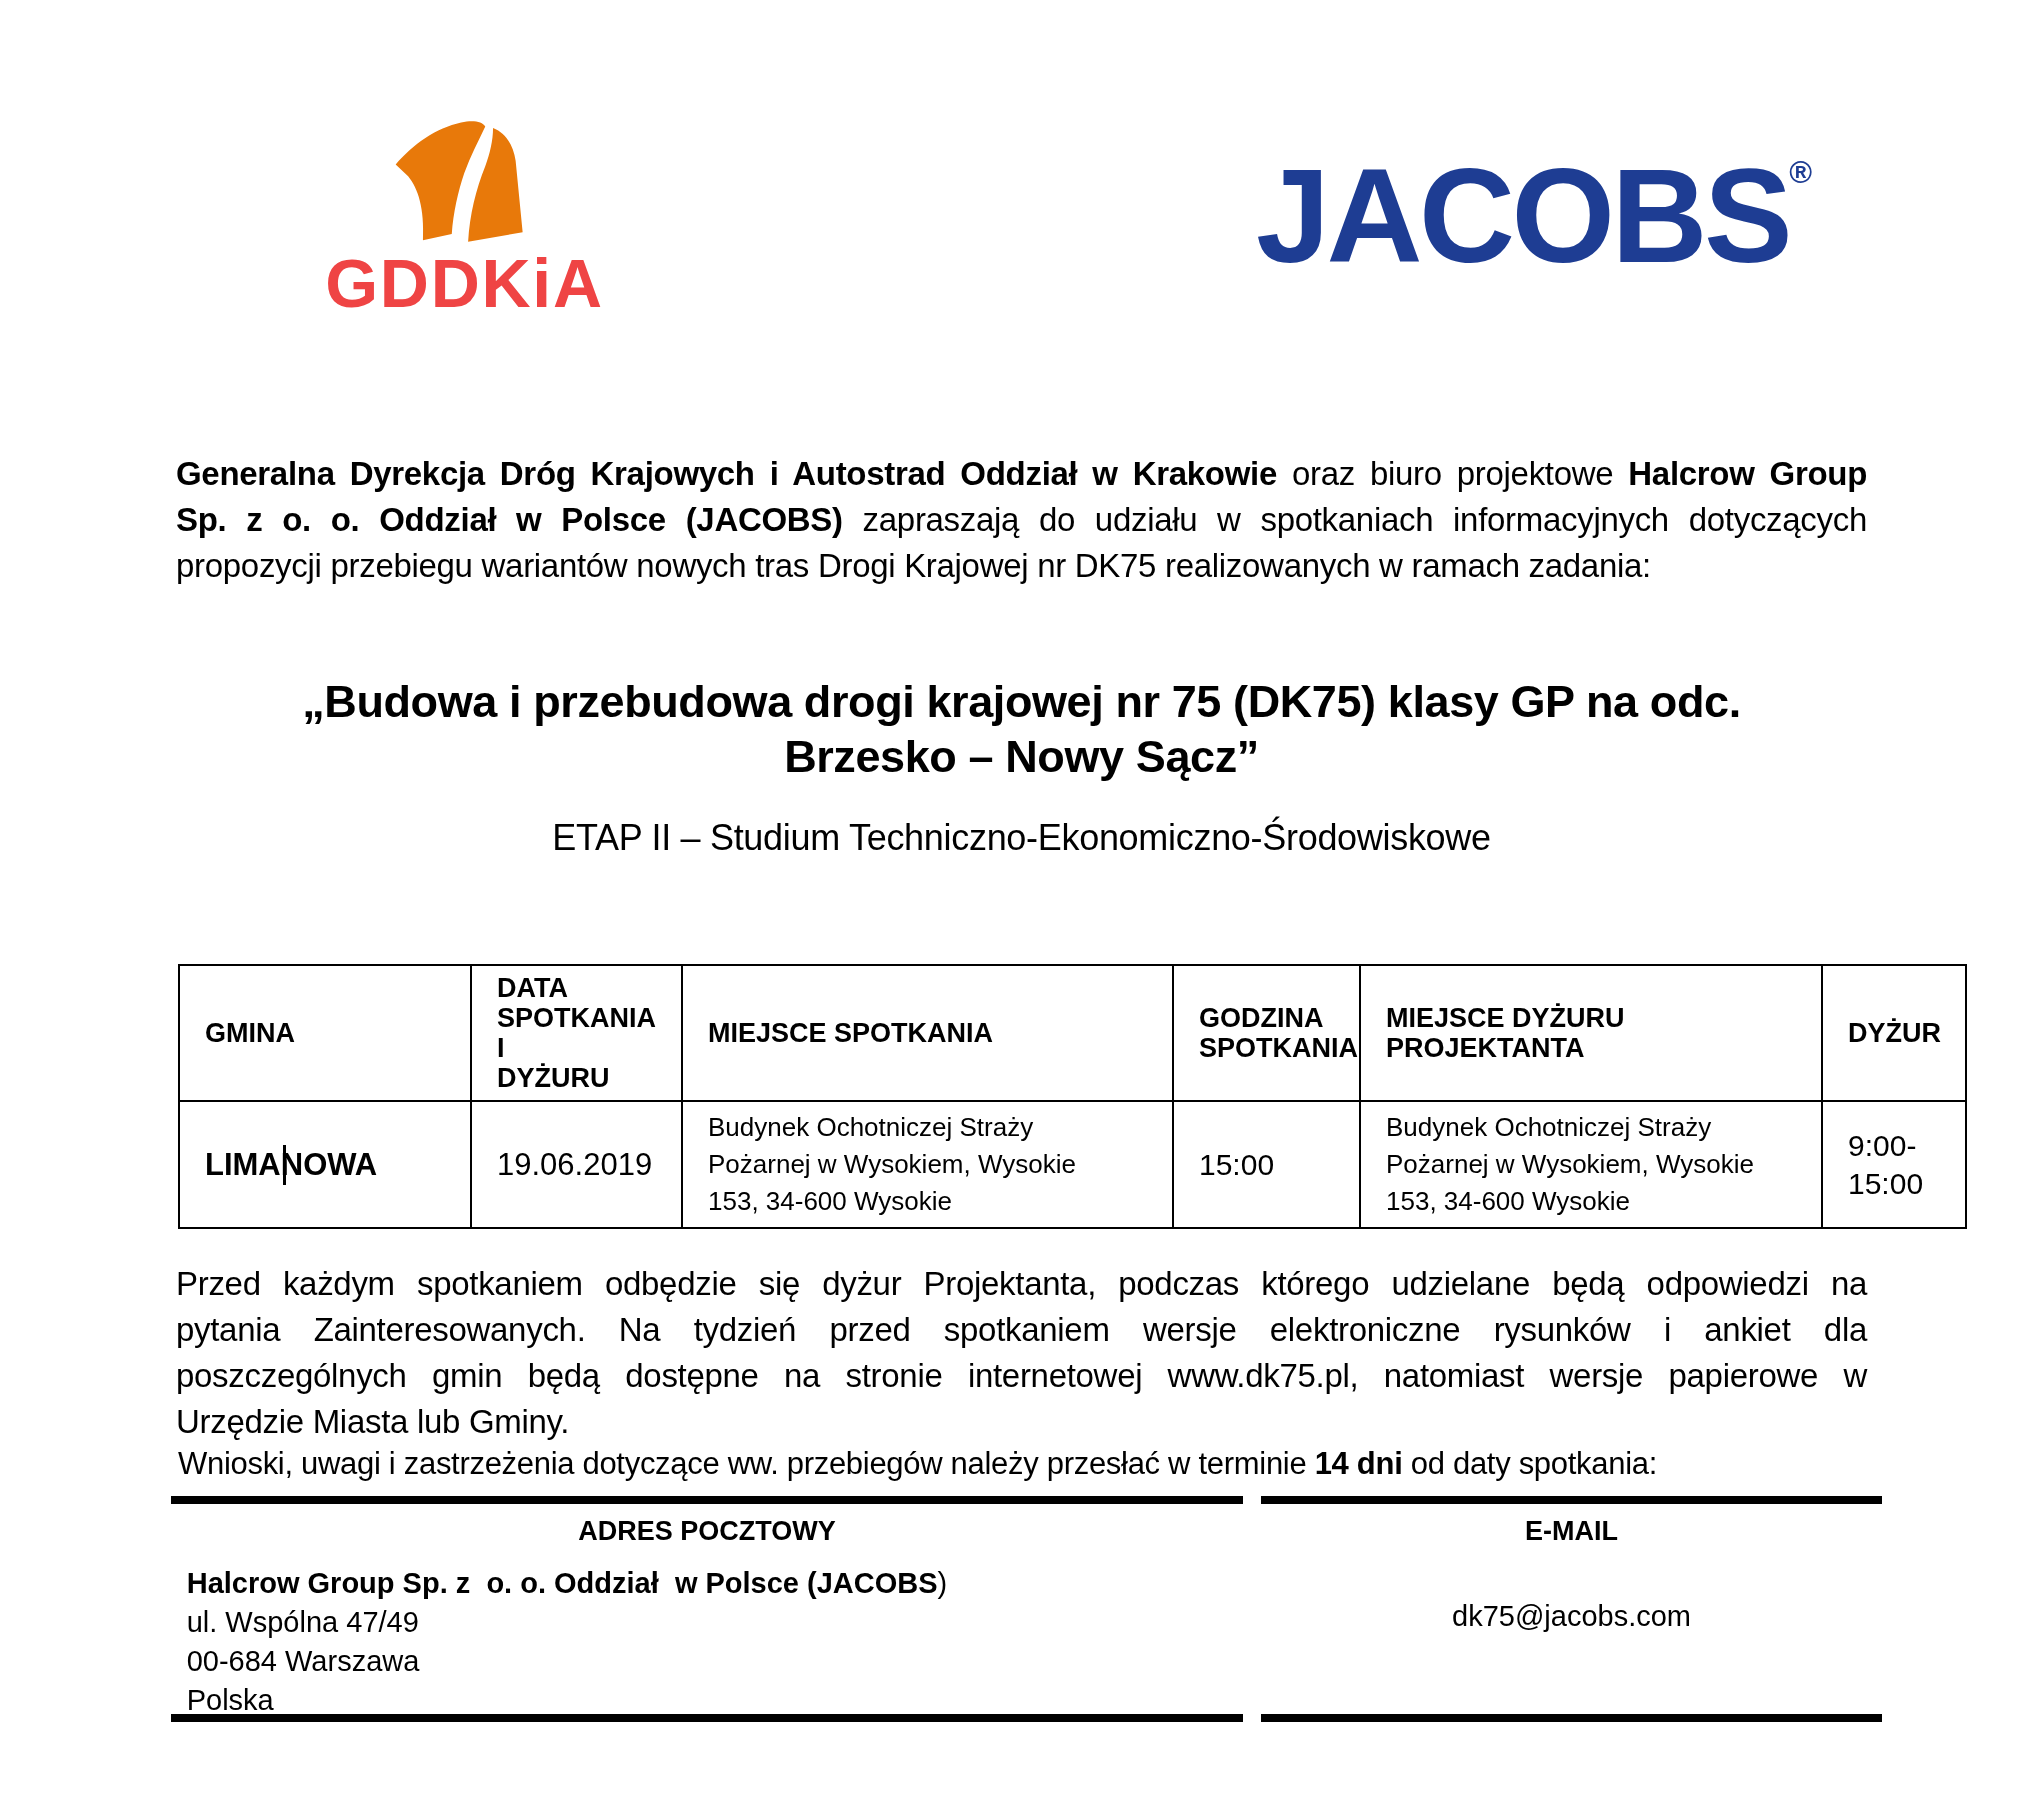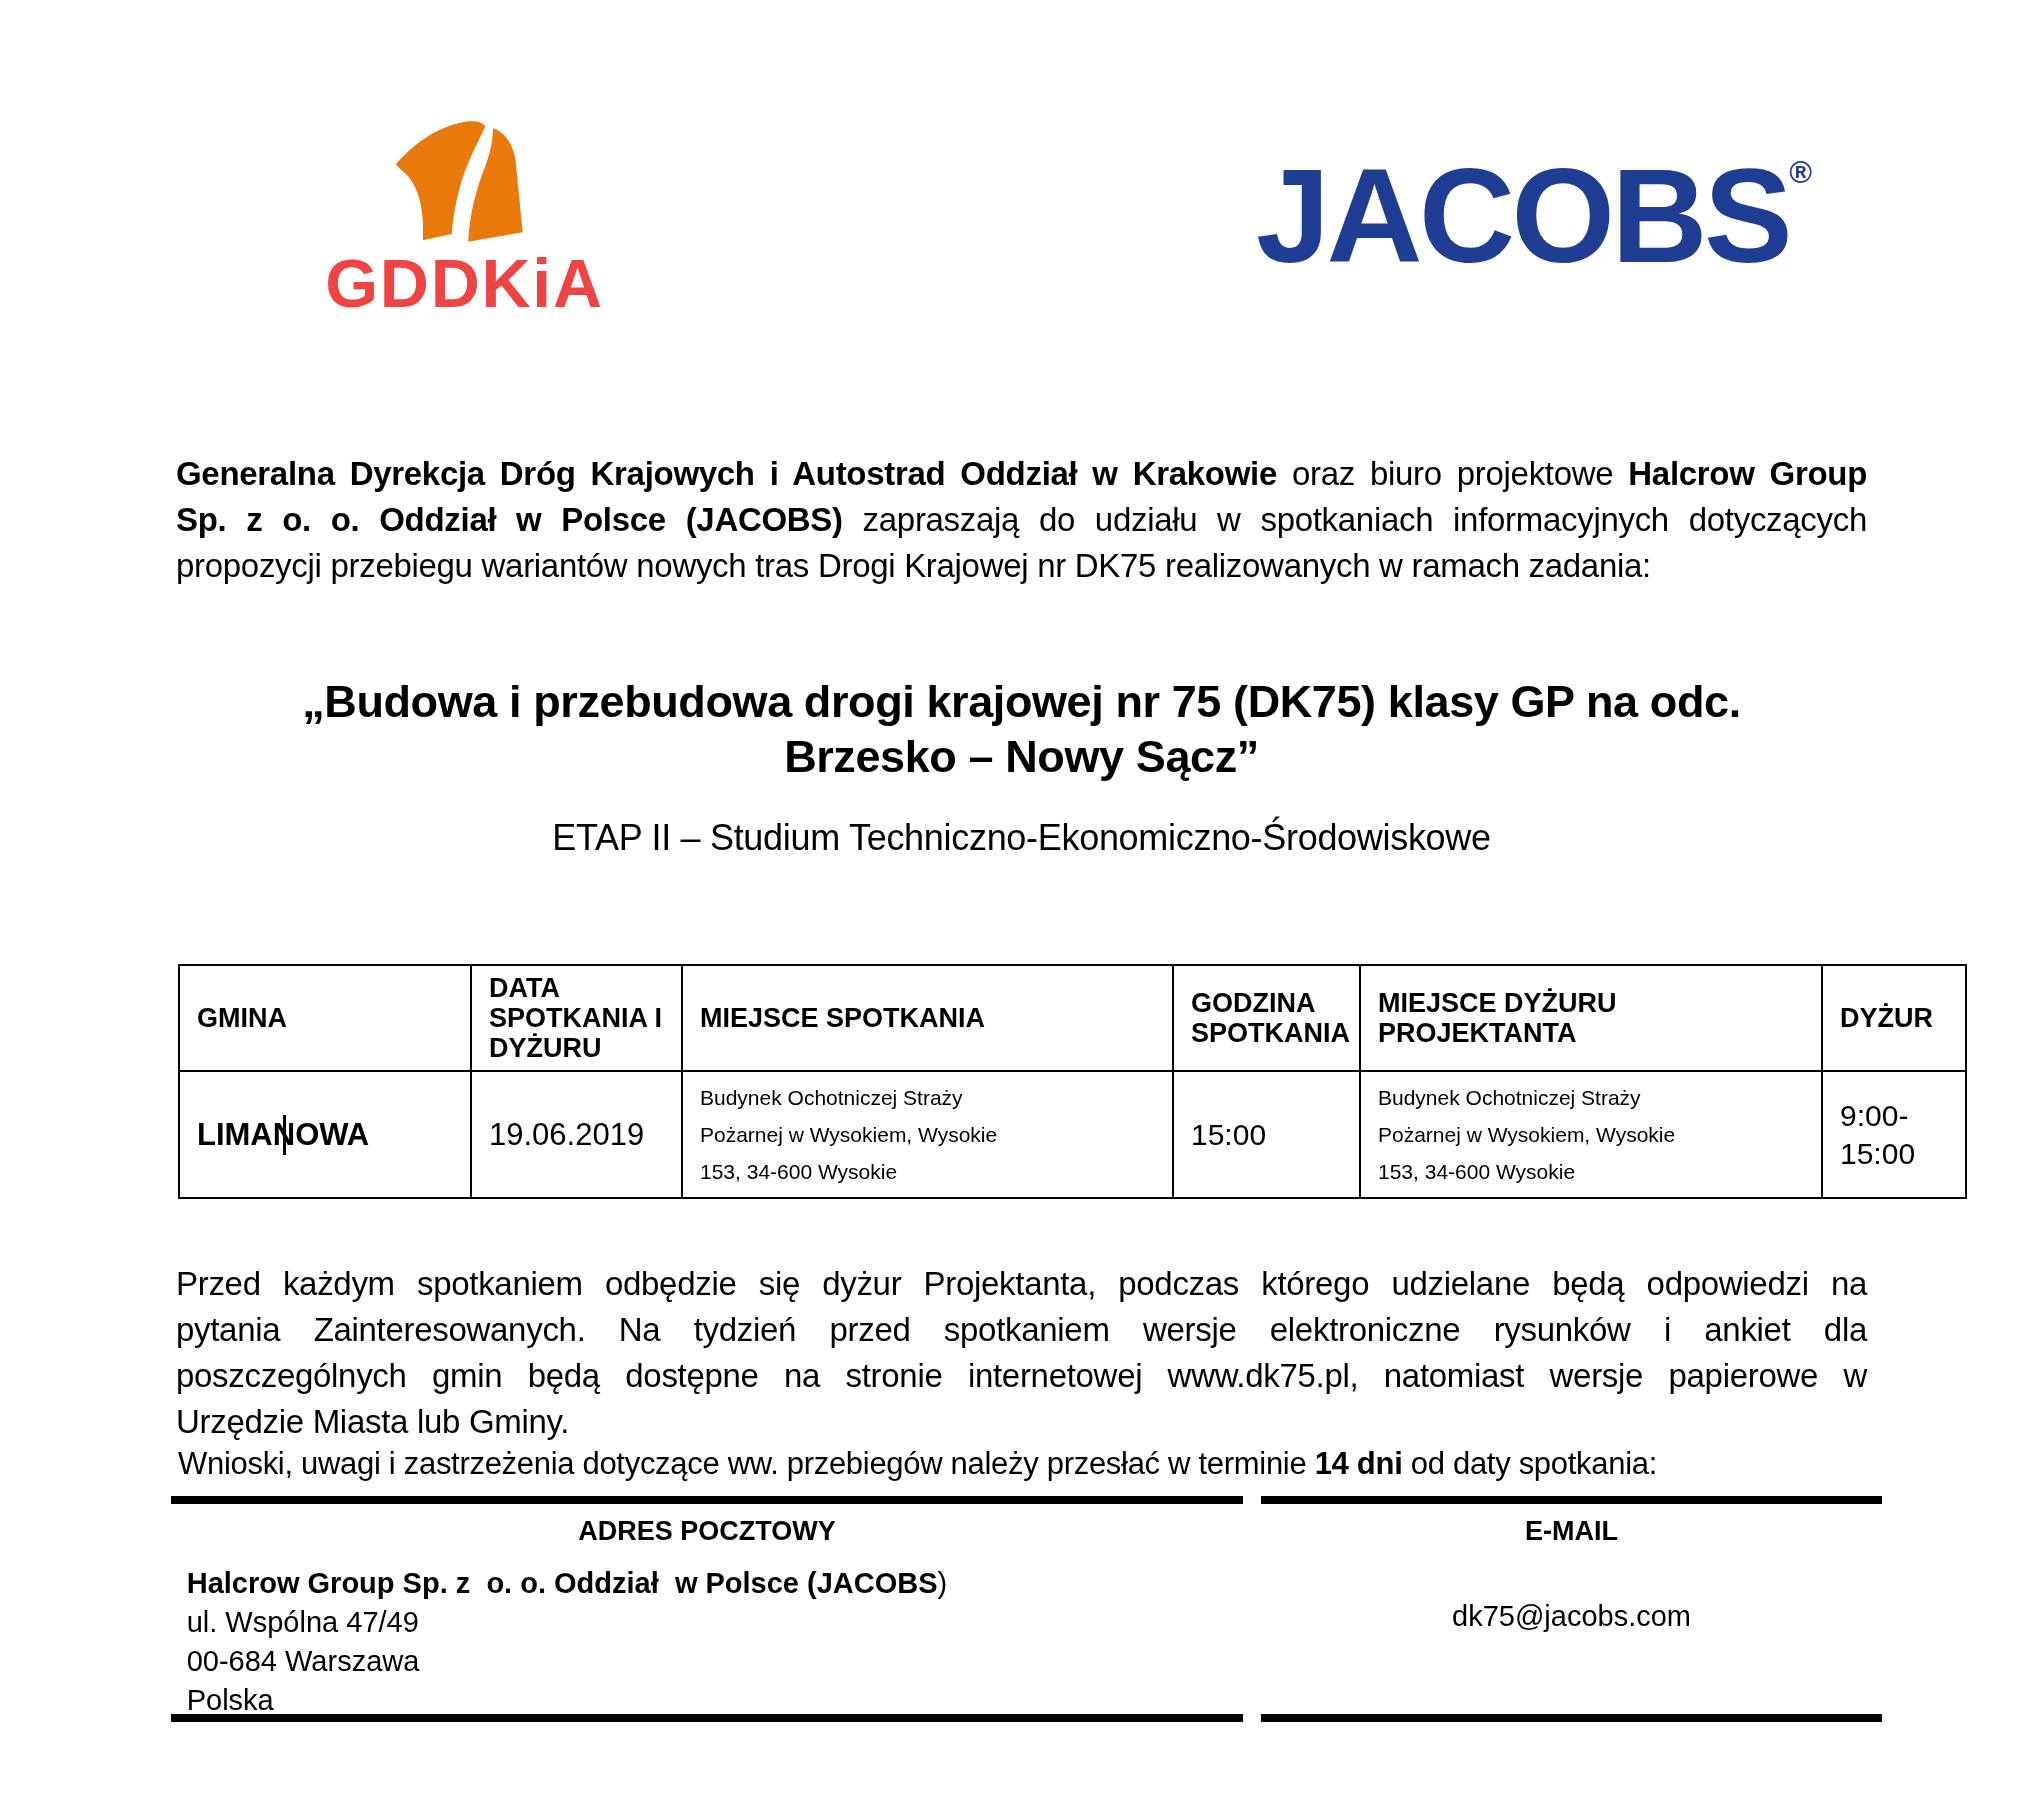--- a/index.html
+++ b/index.html
@@ -36,29 +36,29 @@
     position:absolute;left:0;top:816px;width:2043px;text-align:center;
     font-size:36px;line-height:44px;letter-spacing:-0.3px;
   }
   
   table.meetings{
     position:absolute;left:178px;top:964px;width:1787px;
     border-collapse:collapse;table-layout:fixed;
   }
   table.meetings th,table.meetings td{
     border:2.6px solid #000;vertical-align:middle;text-align:left;
-    white-space:pre-line;padding:7px 17px;margin-left:12px;
+    white-space:pre-line;padding:7px 25px;margin-left:12px;
   }
   table.meetings th{font-size:27px;line-height:30px;font-weight:bold;}
   tr.hdr{height:103px;}
   tr.datarow{height:124px;}
   td.gmina{font-size:31px;font-weight:bold;padding-left:12.2px;position:relative;}
   td.gmina .caret{position:absolute;left:103px;top:50%;transform:translateY(-50%);width:2.6px;height:40px;background:#000;}
   td.date{font-size:31px;}
-  td.place{font-size:21px;line-height:37px;padding:7px 10.5px;}
+  td.place{font-size:26px;line-height:37px;padding:7px 10.5px;}
   td.time{font-size:30px;text-align:center;}
   td.duty{font-size:30px;line-height:38px;}
   
   .para2{top:1261px;}
   .para3{position:absolute;left:178px;top:1441px;width:1712px;font-size:31px;line-height:46px;letter-spacing:-0.3px;white-space:nowrap;}
   
   .contact{position:absolute;left:171px;top:1496px;width:1711px;display:flex;column-gap:18px;}
   .contact .col{border-top:8.7px solid #000;border-bottom:8.7px solid #000;height:210px;box-sizing:content-box;overflow:hidden;}
   .contact .col-left{width:1072px;}
   .contact .col-right{flex:1;}

